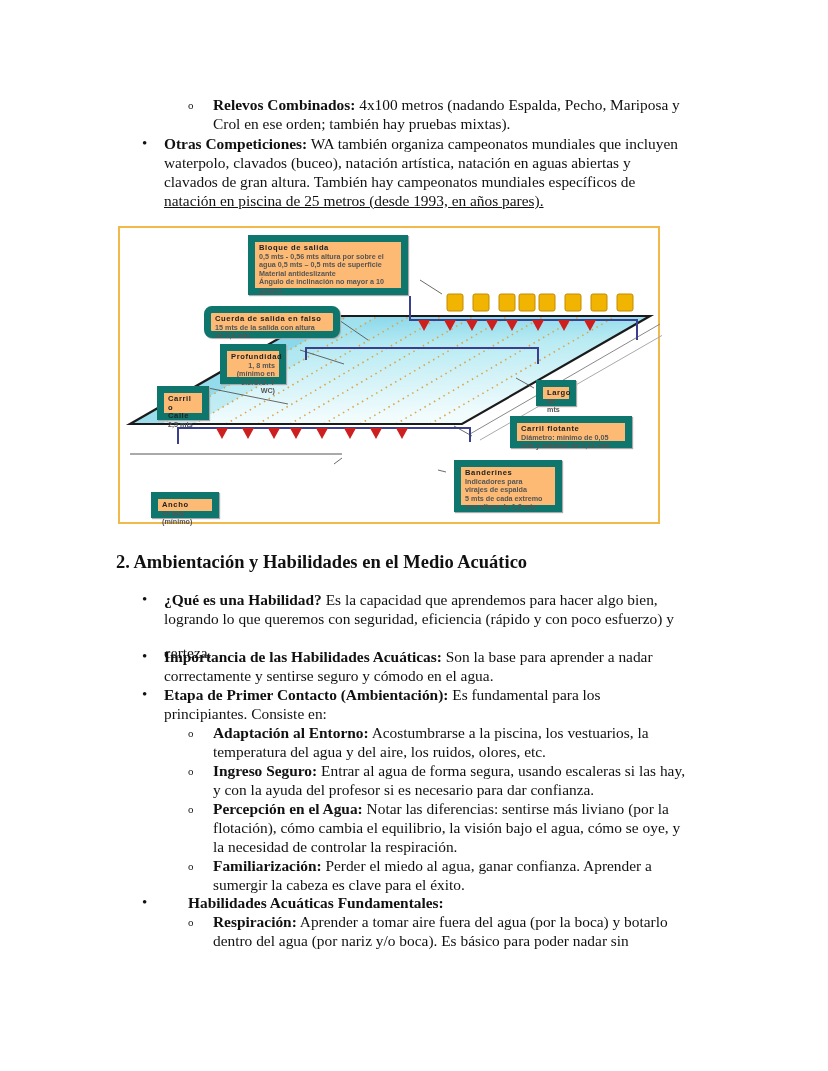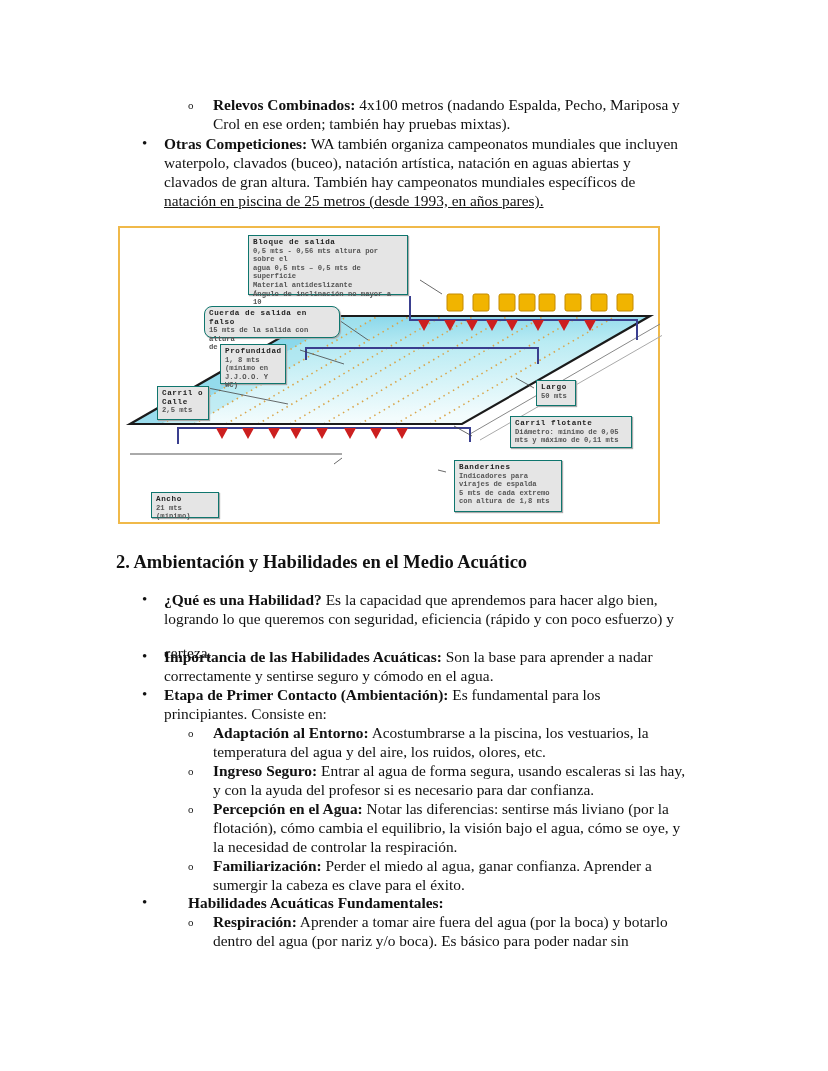--- a/index.html
+++ b/index.html
@@ -6,22 +6,22 @@
   body { width: 828px; height: 1071px; position: relative; overflow: hidden;
          font-family: "Liberation Serif", serif; color: #111; }
   .page { position: absolute; left: 0; top: 0; width: 828px; height: 1071px; }
   .line { position: absolute; font-size: 15.4px; line-height: 19px; white-space: nowrap; }
   .b { font-weight: bold; }
   .bullet { position: absolute; font-size: 15px; line-height: 19px; }
   .circ { position: absolute; font-size: 11px; line-height: 19px; }
   .h2 { position: absolute; font-size: 18.5px; font-weight: bold; line-height: 22px; white-space: nowrap; }
   .figure { position: absolute; left: 118px; top: 226px; width: 542px; height: 298px;
             border: 2px solid #f0b94a; background: #ffffff; box-sizing: border-box; }
-  .callout { position: absolute; border: 1px solid #0f766e; background: #e5e5e5;
-             font-family: Liberation Mono, monospace; font-size: 7.2px; line-height: 8.6px;
+  .callout { position: absolute; border: 7px solid #0f766e; background: #fdba74;
+             font-family: Liberation Sans, sans-serif; font-size: 7.2px; line-height: 8.6px;
              color: #333; padding: 2px 4px; box-sizing: border-box; box-shadow: 1px 1px 1px #aaa; }
   .callout .t { font-weight: bold; color: #222; letter-spacing: 0.6px; font-size: 7.6px; }
   .callout .d { font-weight: bold; color: #555; }
   svg { position: absolute; left: 0; top: 0; }
 </style>
 </head>
 <body>
 
 <div class="page">
 
@@ -128,21 +128,21 @@
       <div class="d">Ángulo de inclinación no mayor a 10</div>
       <div class="d">grados</div>
     </div>
 
     <div class="callout" style="left:84px; top:78px; width:136px; height:32px;border-radius:8px;">
       <div class="t">Cuerda de salida en falso</div>
       <div class="d">15 mts de la salida con altura</div>
       <div class="d">de 0,6 mts</div>
     </div>
 
-    <div class="callout" style="left:100px; top:116px; width:66px; height:40px;">
+    <div class="callout" style="left:100px; top:116px; width:66px; height:40px;text-align:right;">
       <div class="t">Profundidad</div>
       <div class="d">1, 8 mts</div>
       <div class="d">(mínimo en</div>
       <div class="d">J.J.O.O. Y WC)</div>
     </div>
 
     <div class="callout" style="left:37px; top:158px; width:52px; height:34px;">
       <div class="t">Carril o</div>
       <div class="t">Calle</div>
       <div class="d">2,5 mts</div>

